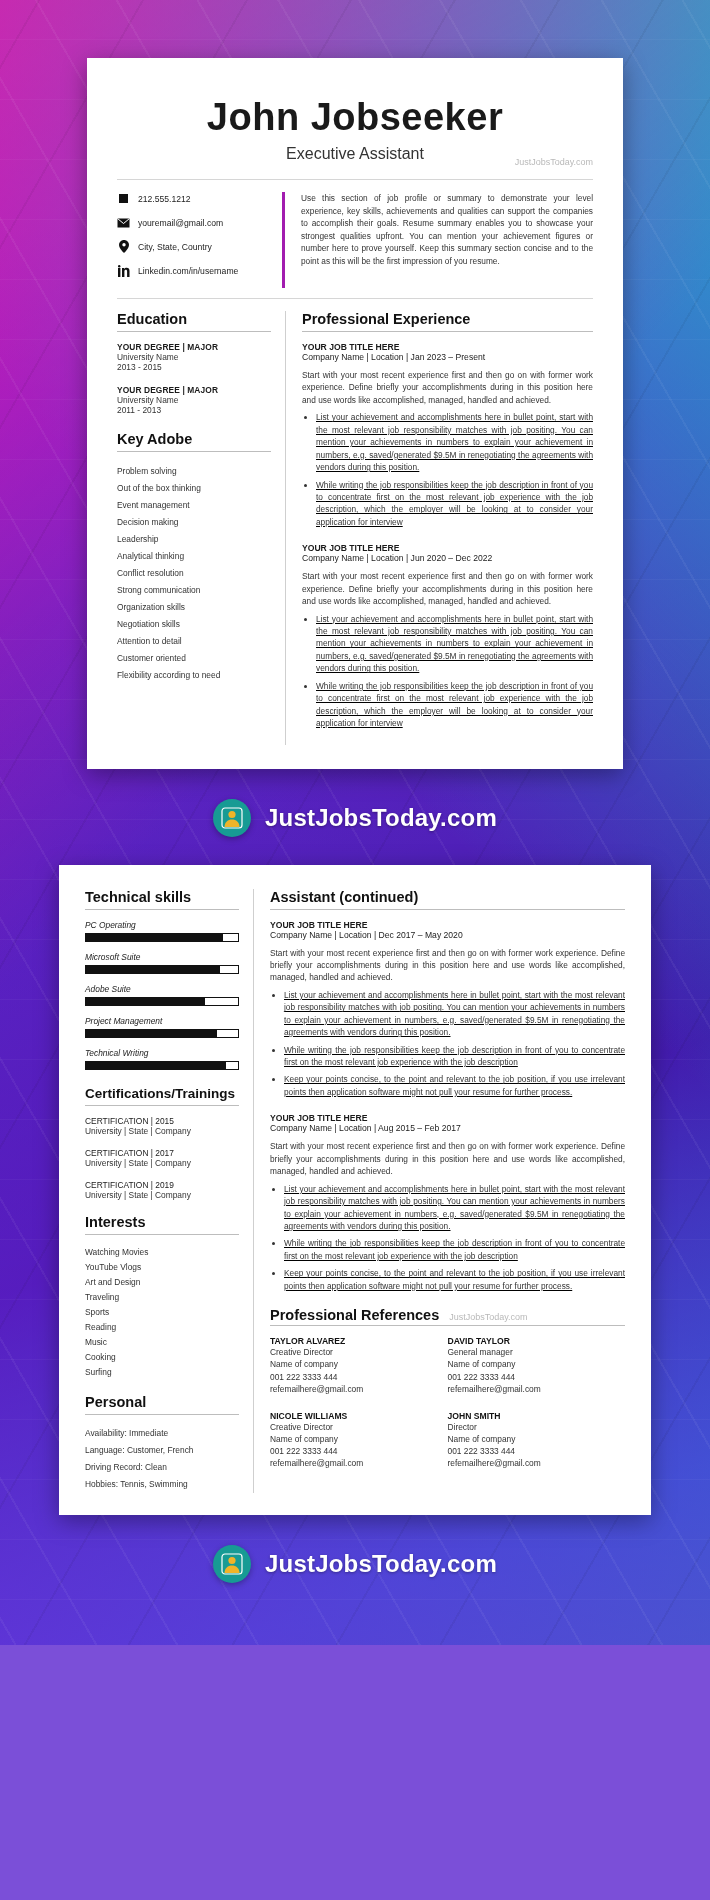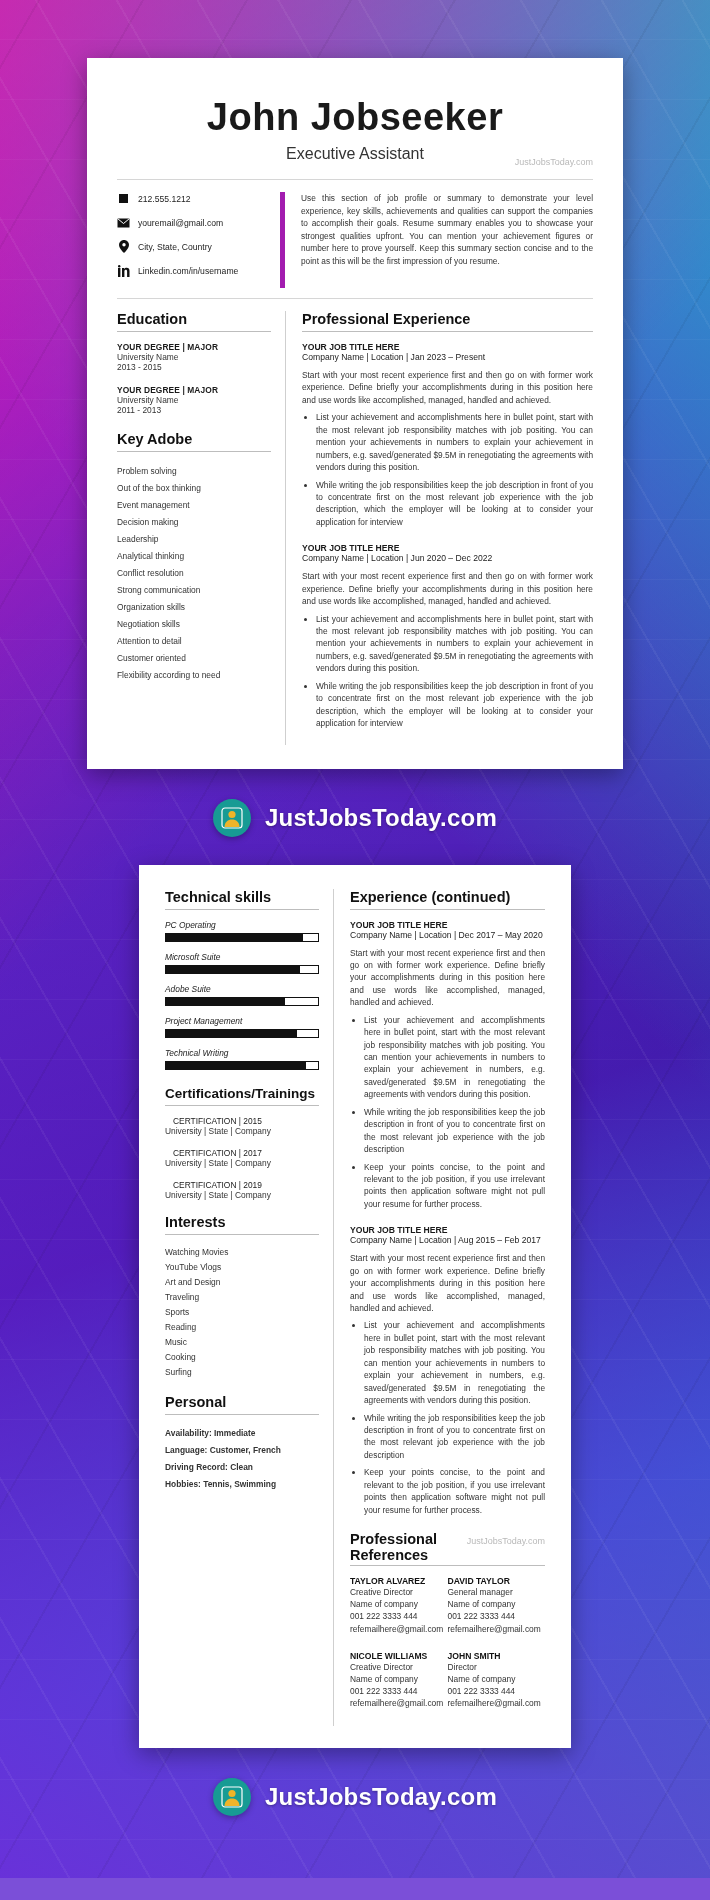--- a/index.html
+++ b/index.html
@@ -32,21 +32,21 @@
   }
   .wrap { position: relative; z-index: 2; }
 
   
   .page {
     background:#fff;
     margin: 0 auto;
     box-shadow: 0 6px 22px rgba(0,0,0,.35);
   }
   #page1 { width: 536px; margin-top: 58px; padding: 26px 30px 24px 30px; }
-  #page2 { width: 432px; margin-top: 0px; padding: 24px 26px 22px 26px; }
+  #page2 { width: 592px; margin-top: 0px; padding: 24px 26px 22px 26px; }
 
   
   .name {
     text-align:center;
     font-size: 38px;
     font-weight: bold;
     letter-spacing: .5px;
     color:#1a1a1a;
     margin: 12px 0 6px 0;
   }
@@ -61,21 +61,21 @@
     font-size: 9px;
     color:#b9b9b9;
     margin-top:-10px;
     margin-bottom: 12px;
   }
 
   .rule { border:0; border-top:1px solid #d6d6d6; margin: 10px 0 12px 0; }
 
   
   .topgrid { display:flex; gap:0; }
-  .contact { width: 168px; padding-right: 12px; border-right:5px solid #a21caf; }
+  .contact { width: 168px; padding-right: 12px; border-right:3px solid #a21caf; }
   .c-row { display:flex; align-items:center; gap:8px; margin-bottom: 11px; }
   .c-ic { width:13px; height:13px; flex:0 0 13px; display:flex; align-items:center; justify-content:center; }
   .c-ic svg { display:block; }
   .c-txt { font-size: 8.6px; color:#222; }
   .summary { flex:1; padding-left: 16px; font-size: 8.3px; line-height: 1.52; color:#333; text-align: justify; }
 
   
   .bodygrid { display:flex; }
   .colL { width: 168px; padding-right: 14px; }
   .colR { flex:1; padding-left: 16px; border-left:1px solid #cfcfcf; }
@@ -94,21 +94,21 @@
   .edu-uni { font-size: 8.4px; color:#333; }
   .edu-yrs { font-size: 8.4px; color:#333; }
 
   .skill-li { font-size: 8.4px; color:#333; padding: 3.5px 0; }
 
   
   .job { margin-bottom: 15px; }
   .job-title { font-size: 8.6px; font-weight:bold; color:#1a1a1a; }
   .job-meta { font-size: 8.6px; color:#222; margin-bottom: 7px; }
   .job-desc { font-size: 8.3px; line-height:1.5; color:#333; text-align:justify; margin-bottom:5px; }
-  ul.bul { margin: 0; padding-left: 14px; }
+  ul.bul { margin: 0; padding-left: 14px; text-decoration: underline; }
   ul.bul li { font-size: 8.3px; line-height:1.5; color:#333; text-align:justify; margin-bottom: 5px; }
 
   
   .banner {
     display:flex; align-items:center; justify-content:center; gap:14px;
     padding: 30px 0 28px 0;
   }
   .banner-logo {
     width: 38px; height:38px; border-radius:50%;
     background:#179b94;
@@ -121,26 +121,26 @@
   }
 
   
   .bar-label { font-size: 8.4px; color:#222; margin-bottom: 3px; font-style: italic; }
   .bar-track {
     height: 9px; border:1px solid #111; background:#fff; margin-bottom: 10px; position:relative;
   }
   .bar-fill { height:100%; background:#111; }
 
   .cert-item { margin-bottom: 12px; }
-  .cert-a { font-size: 8.4px; color:#1a1a1a;margin-left:8px; }
+  .cert-a { font-size: 8.4px; color:#1a1a1a; }
   .cert-b { font-size: 8.4px; color:#333; }
 
   .int-li { font-size: 8.4px; color:#333; padding: 2.5px 0; }
 
-  .pers-li { font-size: 8.4px; color:#333; padding: 3.5px 0; font-weight: bold; }
+  .pers-li { font-size: 8.4px; color:#333; padding: 3.5px 0; }
 
   .refhead { display:flex; align-items:baseline; gap:10px; }
   .refwm { font-size: 9px; color:#b9b9b9; }
   .refgrid { display:flex; flex-wrap:wrap; margin-top: 6px; }
   .ref { width:50%; margin-bottom: 16px; padding-right: 10px; }
   .ref-name { font-size: 8.6px; font-weight:bold; color:#111; }
   .ref-line { font-size: 8.4px; color:#333; line-height:1.45; }
 
   .footer-space { height: 34px; }
 </style>
@@ -353,21 +353,21 @@
         <h2 class="sec" style="margin-top:14px">Personal</h2>
         <hr class="sec-underline">
 
         <div class="pers-li">Availability: Immediate</div>
         <div class="pers-li">Language: Customer, French</div>
         <div class="pers-li">Driving Record: Clean</div>
         <div class="pers-li">Hobbies: Tennis, Swimming</div>
       </div>
 
       <div class="colR">
-        <h2 class="sec r">Experience (continued)</h2>
+        <h2 class="sec r">Assistant (continued)</h2>
         <hr class="sec-underline">
 
         <div class="job">
           <div class="job-title">YOUR JOB TITLE HERE</div>
           <div class="job-meta">Company Name | Location | Dec 2017 – May 2020</div>
           <div class="job-desc">Start with your most recent experience first and then go on with former work experience. Define briefly your accomplishments during in this position here and use words like accomplished, managed, handled and achieved.</div>
           <ul class="bul">
             <li>List your achievement and accomplishments here in bullet point, start with the most relevant job responsibility matches with job positing. You can mention your achievements in numbers to explain your achievement in numbers, e.g. saved/generated $9.5M in renegotiating the agreements with vendors during this position.</li>
             <li>While writing the job responsibilities keep the job description in front of you to concentrate first on the most relevant job experience with the job description</li>
             <li>Keep your points concise, to the point and relevant to the job position, if you use irrelevant points then application software might not pull your resume for further process.</li>

